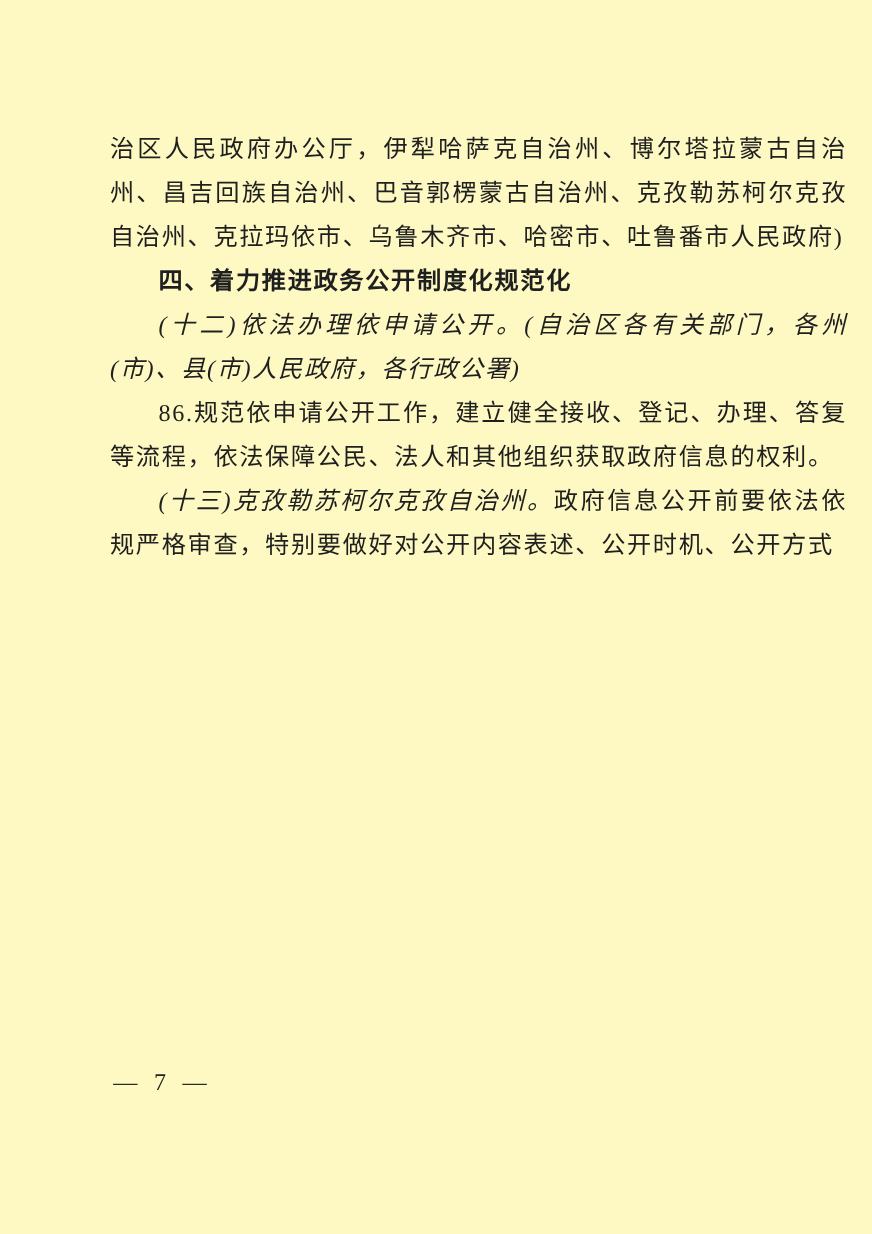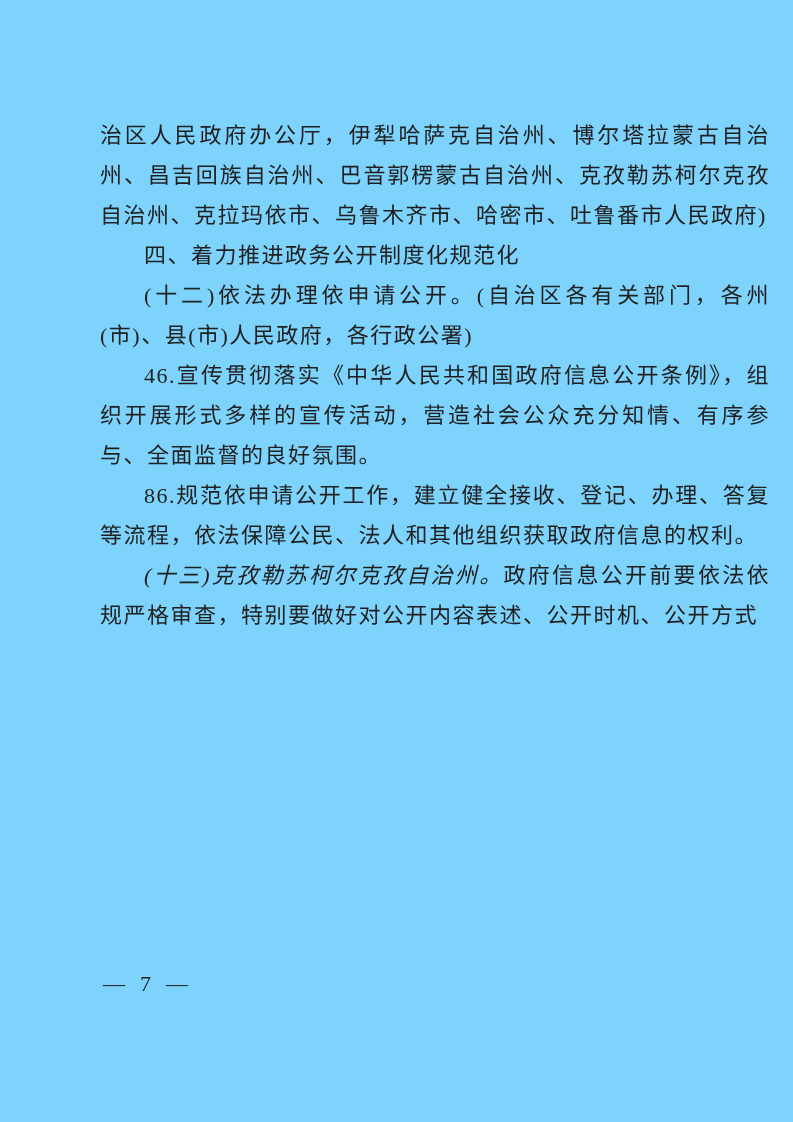--- a/index.html
+++ b/index.html
@@ -2,45 +2,45 @@
 <html lang="zh-CN"><head>
 <meta charset="utf-8">
 <style>
   * { box-sizing: border-box; }
   html, body { margin: 0; padding: 0; background: #e8e8e8; }
   .page {
     position: relative;
     width: 793px;
     height: 1122px;
     margin: 0 auto;
-    background: #7dd3fc;
+    background: #fef9c3;
     overflow: hidden;
     font-family: "Liberation Serif", "DejaVu Serif", serif;
     color: #1f1f1f;
   }
   .content {
     position: absolute;
     left: 100px;
     top: 116px;
     width: 670px;
     font-size: 22px;
     line-height: 40px;
     letter-spacing: 1.5px;
   }
   .content p {
     margin: 0;
     text-align: justify;
     text-justify: inter-character;
   }
   .indent { text-indent: 2em; }
   .heading {
-    font-weight: 400;
+    font-weight: 700;
     font-family: "Liberation Sans", "DejaVu Sans", sans-serif;
   }
-  .kaiti { }
+  .kaiti { font-style: italic; }
   .kai-lead { font-style: italic; }
   .footer {
     position: absolute;
     left: 103px;
     top: 970px;
     display: flex;
     align-items: center;
     gap: 15px;
     font-size: 22px;
     line-height: 28px;
@@ -48,21 +48,20 @@
   }
 </style>
 </head>
 <body>
 
 <div class="page">
   <div class="content">
     <p>治区人民政府办公厅，伊犁哈萨克自治州、博尔塔拉蒙古自治州、昌吉回族自治州、巴音郭楞蒙古自治州、克孜勒苏柯尔克孜自治州、克拉玛依市、乌鲁木齐市、哈密市、吐鲁番市人民政府)</p>
     <p class="indent heading">四、着力推进政务公开制度化规范化</p>
     <p class="indent kaiti">(十二)依法办理依申请公开。(自治区各有关部门，各州(市)、县(市)人民政府，各行政公署)</p>
-    <p class="indent">46.宣传贯彻落实《中华人民共和国政府信息公开条例》，组织开展形式多样的宣传活动，营造社会公众充分知情、有序参与、全面监督的良好氛围。</p>
     <p class="indent">86.规范依申请公开工作，建立健全接收、登记、办理、答复等流程，依法保障公民、法人和其他组织获取政府信息的权利。</p>
     <p class="indent"><span class="kai-lead">(十三)克孜勒苏柯尔克孜自治州。</span><span>政府信息公开前要依法依规严格审查，特别要做好对公开内容表述、公开时机、公开方式</span></p>
   </div>
 
   <div class="footer">
     <span>—</span>
     <span>7</span>
     <span>—</span>
   </div>
 </div>

